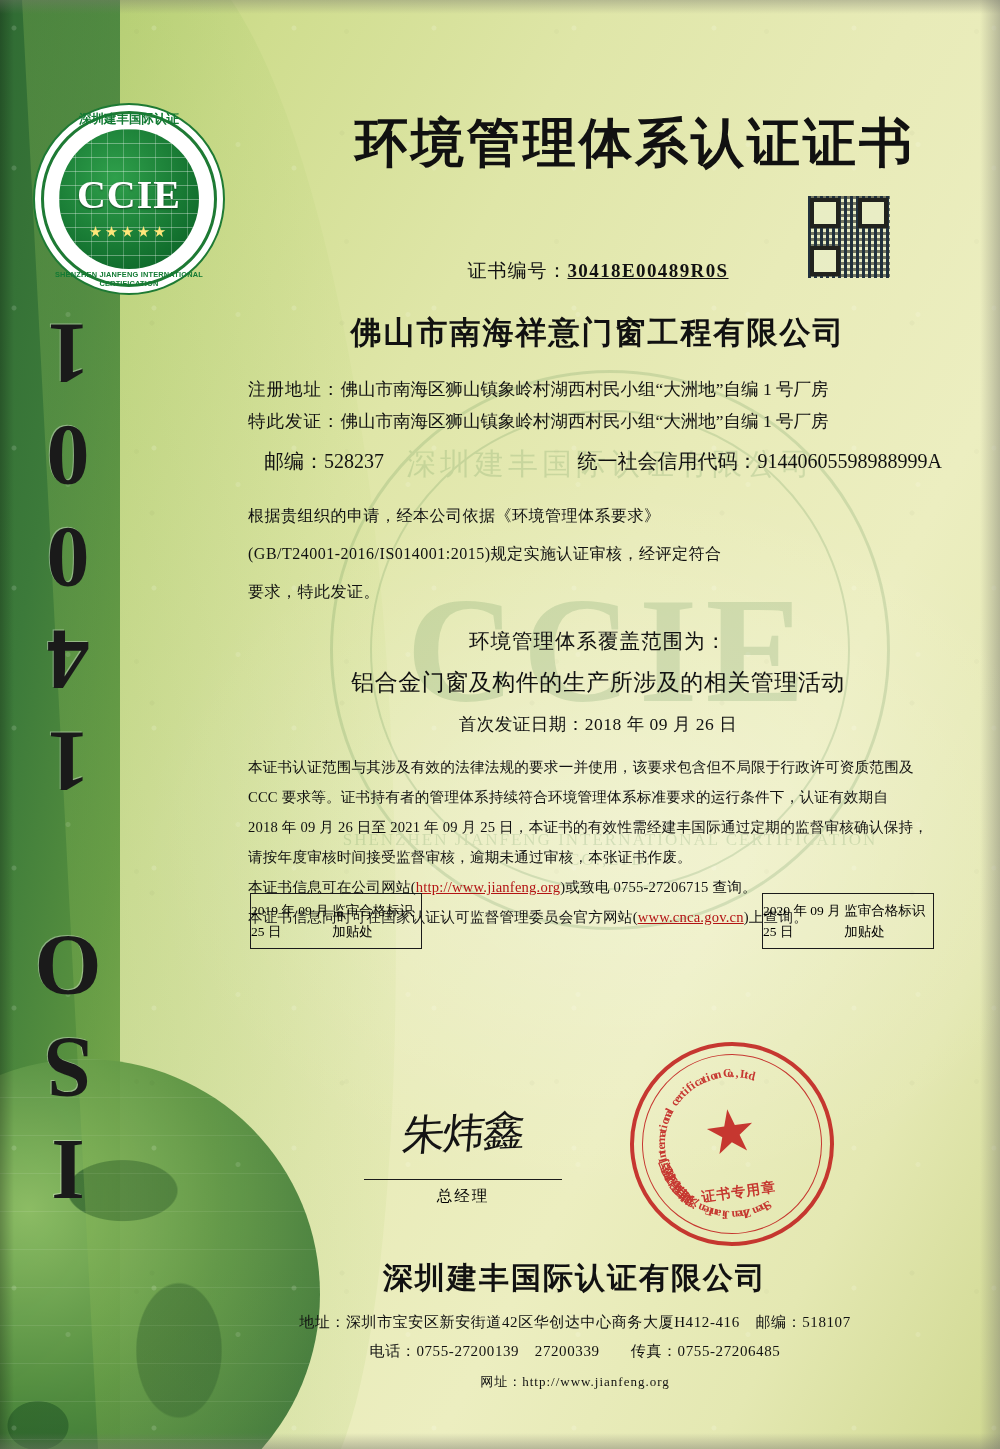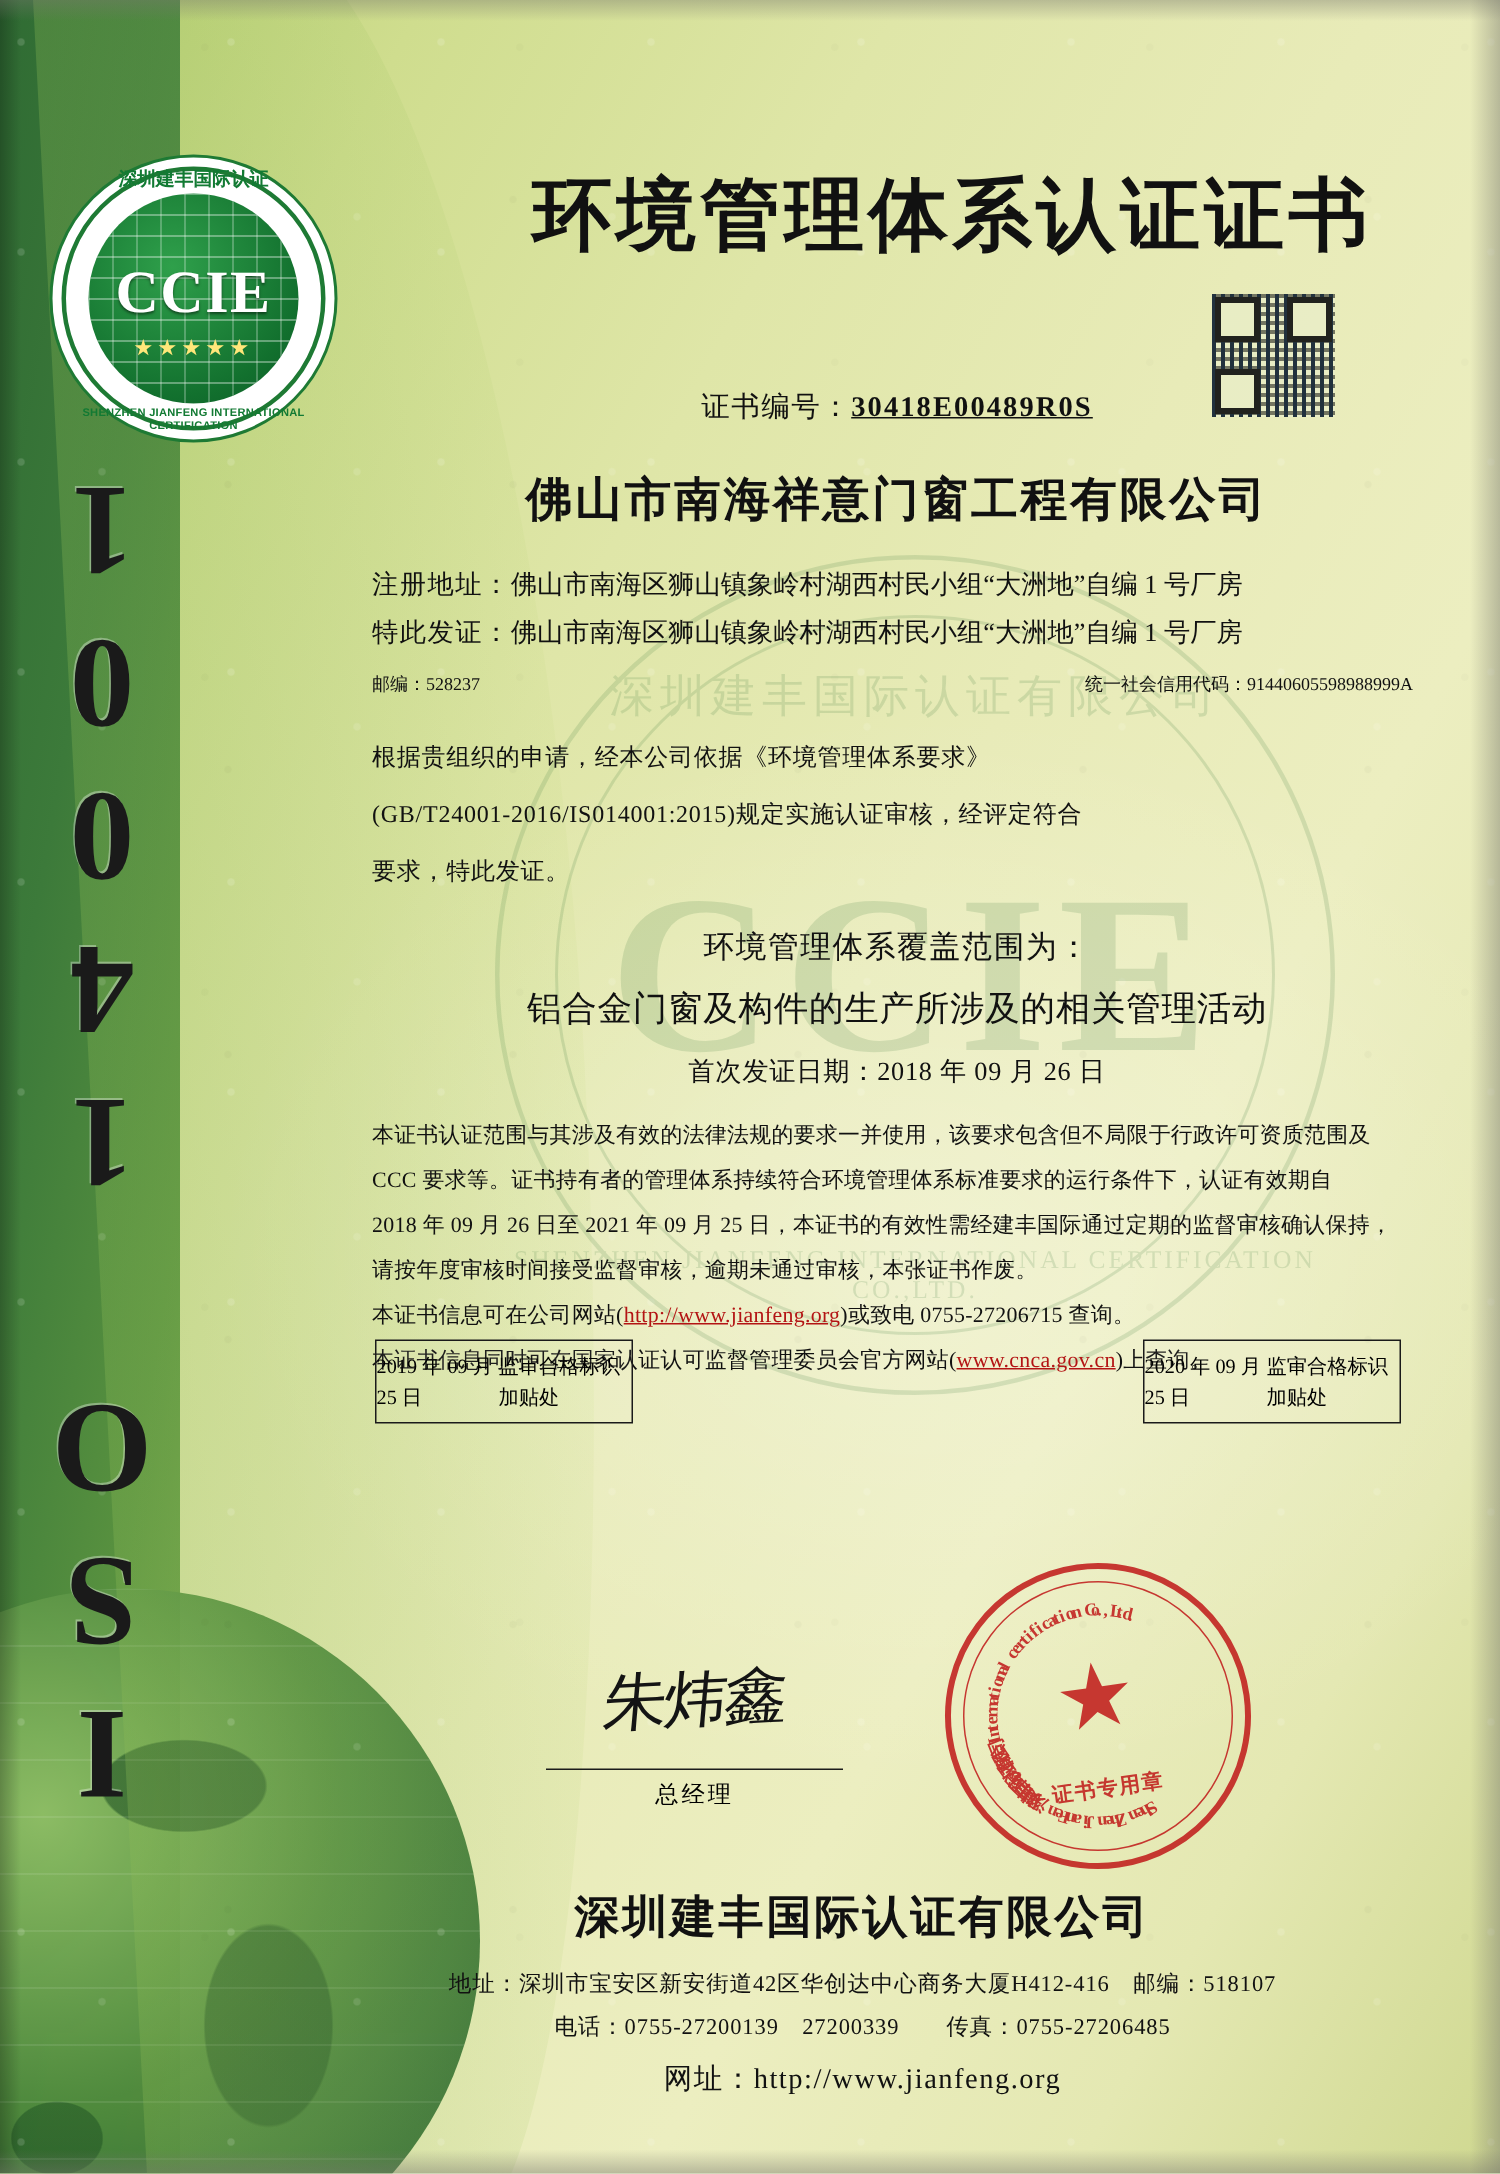--- a/index.html
+++ b/index.html
@@ -166,22 +166,23 @@
   .row-certno b{font-family:"Liberation Serif",serif;font-weight:700;letter-spacing:1.4px;text-decoration:underline;}
   .company{
     text-align:center;font-family:"DejaVu Sans","Liberation Sans",sans-serif;
     font-weight:700;font-size:31px;margin-top:28px;letter-spacing:2px;color:#111;
   }
   .addr{
     font-size:17.5px;margin-top:20px;line-height:30px;white-space:nowrap;
   }
   .addr .lbl{letter-spacing:1px;}
   .zipline{
-    display:flex;justify-content:space-between;font-size:12px;margin-top:12px;
+    display:flex;justify-content:space-between;font-size:20px;margin-top:12px;
     padding-right:6px;
+    margin-left:16px;
   }
   .para{
     font-size:16px;line-height:38px;margin-top:22px;letter-spacing:.5px;
   }
   .scope-title{
     text-align:center;font-size:20.5px;margin-top:16px;letter-spacing:1px;
   }
   .scope-body{
     text-align:center;font-size:23px;margin-top:12px;letter-spacing:.5px;
   }
@@ -234,21 +235,21 @@
     position:absolute;left:50%;top:50%;
     transform-origin:0 0;font-weight:700;
   }
   
   .footer{position:absolute;left:180px;top:1258px;width:790px;text-align:center;color:#111;}
   .footer .fname{
     font-family:"DejaVu Sans","Liberation Sans",sans-serif;font-weight:700;font-size:30px;letter-spacing:2px;
   }
   .footer .fline{font-size:15px;margin-top:14px;letter-spacing:.6px;}
   .footer .fline.sp{margin-top:10px;}
-  .footer .fweb{font-family:"Liberation Serif",serif;font-size:19px;margin-top:12px;letter-spacing:1px;}
+  .footer .fweb{font-family:"Liberation Serif",serif;font-size:13px;margin-top:12px;letter-spacing:1px;}
   .edgeL{position:absolute;left:0;top:0;width:14px;height:1449px;background:linear-gradient(90deg,rgba(0,0,0,.25),transparent);}
   .edgeR{position:absolute;right:0;top:0;width:20px;height:1449px;background:linear-gradient(270deg,rgba(120,120,110,.45),transparent);}
   .edgeT{position:absolute;left:0;top:0;width:1000px;height:14px;background:linear-gradient(180deg,rgba(120,120,110,.4),transparent);}
   .edgeB{position:absolute;left:0;bottom:0;width:1000px;height:16px;background:linear-gradient(0deg,rgba(120,120,110,.45),transparent);}
 </style>
 </head>
 <body>
 
 <div class="cert">
 

